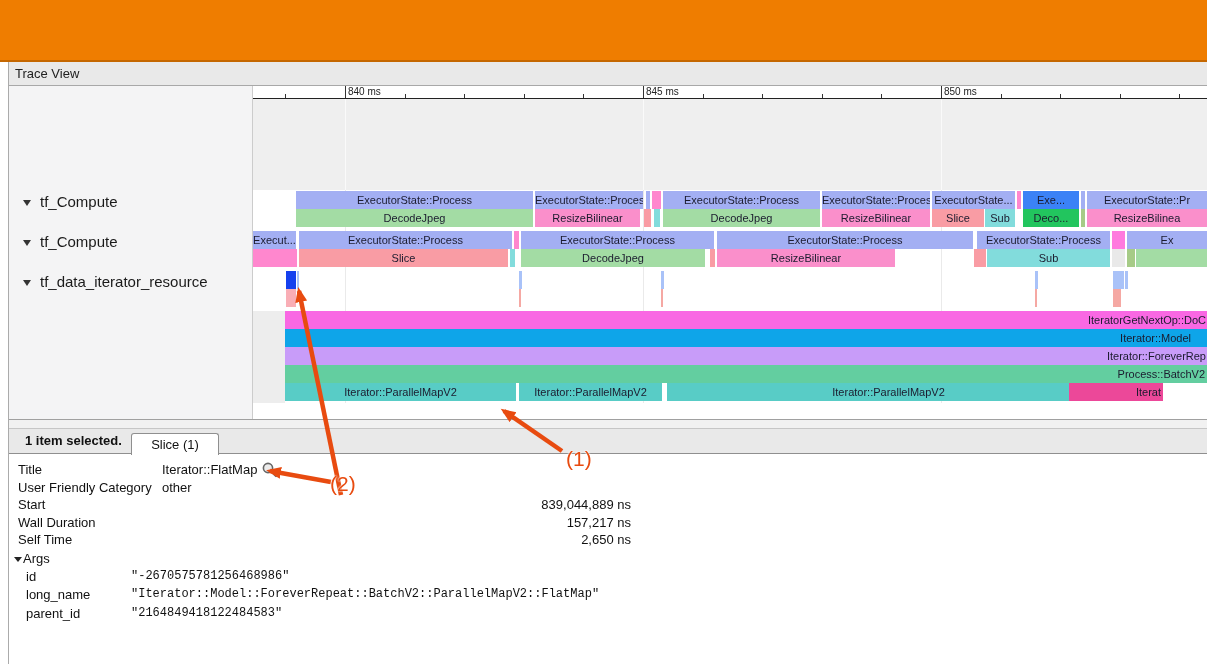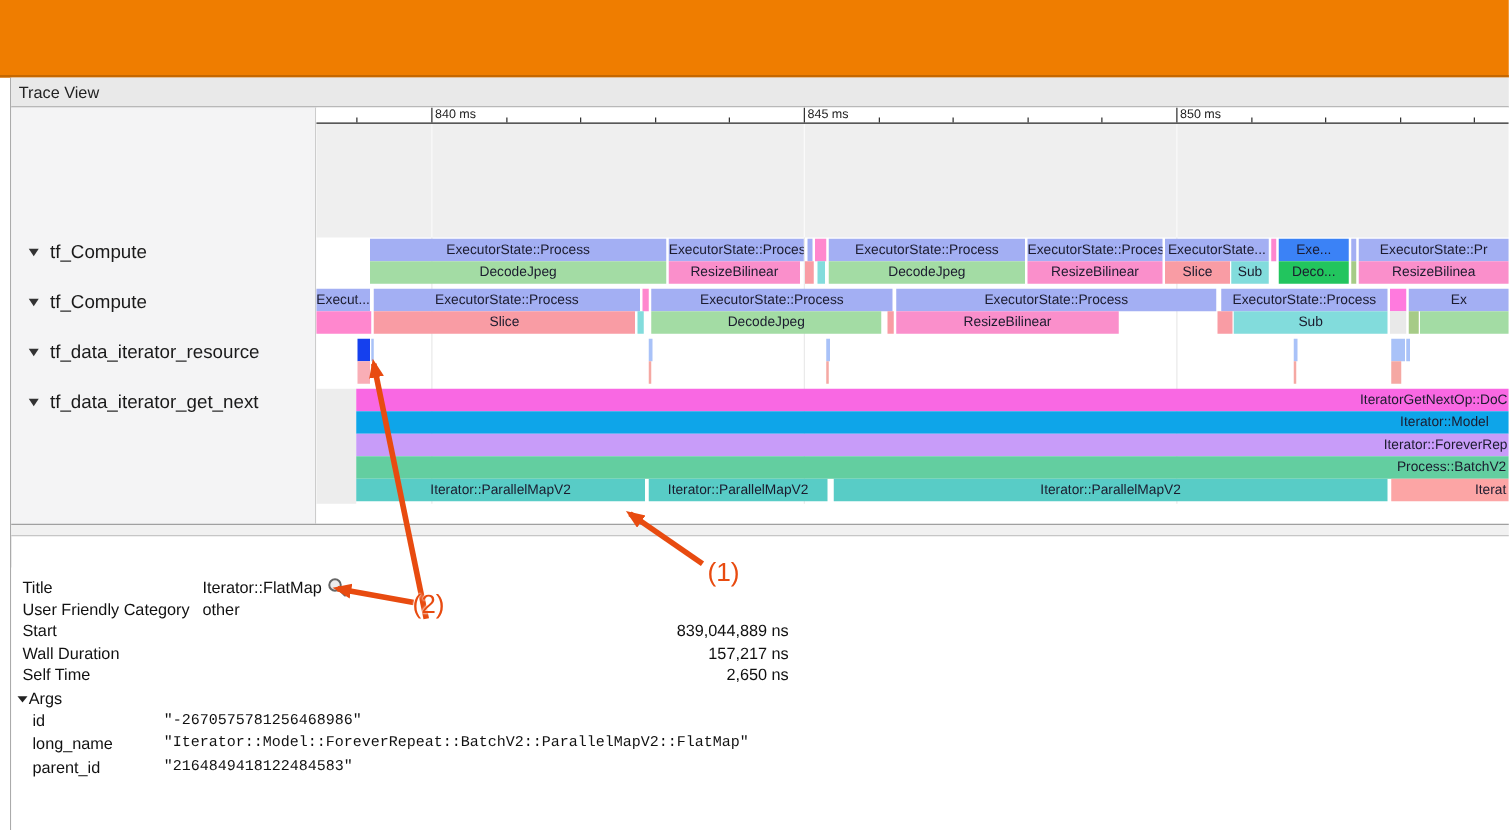--- a/index.html
+++ b/index.html
@@ -74,21 +74,20 @@
   <div id="left-border" class="abs"></div>
 
   <div id="tv-header" class="abs">
     <span>Trace View</span>
   </div>
 
   <div id="sidebar" class="abs">
       <div class="track-label" style="top: 107px;"><span class="tri"></span><span>tf_Compute</span></div>
       <div class="track-label" style="top: 147px;"><span class="tri"></span><span>tf_Compute</span></div>
       <div class="track-label" style="top: 187px;"><span class="tri"></span><span>tf_data_iterator_resource</span></div>
-      <div class="track-label" style="top: 227px;"><span class="tri"></span><span>tf_data_iterator_get_next</span></div>
     </div>
 
   <div id="timeline" class="abs">
     <div id="gray-top"></div>
     <div id="gray-left"></div>
     <div id="gridlines">
         <div class="gridline-a" style="left: 92px;"></div>
         <div class="gridline-b" style="left: 92px;"></div>
         <div class="gridline-a" style="left: 390px;"></div>
         <div class="gridline-b" style="left: 390px;"></div>
@@ -170,26 +169,30 @@
         <div class="bar" style="left: 408px; top: 203px; width: 2px; background: rgb(245, 168, 163);"></div>
         <div class="bar" style="left: 782px; top: 203px; width: 2px; background: rgb(245, 168, 163);"></div>
         <div class="bar" style="left: 860px; top: 203px; width: 8px; background: rgb(245, 168, 163);"></div>
         <div class="bar right" style="left: 32px; top: 225px; width: 922px; background: rgb(249, 104, 227); padding-right: 1px;">IteratorGetNextOp::DoC</div>
         <div class="bar right" style="left: 32px; top: 243px; width: 922px; background: #0ea5e9; padding-right: 16px;">Iterator::Model</div>
         <div class="bar right" style="left: 32px; top: 261px; width: 922px; background: rgb(200, 156, 249); padding-right: 1px;">Iterator::ForeverRep</div>
         <div class="bar right" style="left: 32px; top: 279px; width: 922px; background: rgb(99, 206, 160); padding-right: 2px;">Process::BatchV2</div>
         <div class="bar" style="left: 32px; top: 297px; width: 231px; background: rgb(88, 204, 198);">Iterator::ParallelMapV2</div>
         <div class="bar" style="left: 266px; top: 297px; width: 143px; background: rgb(88, 204, 198);">Iterator::ParallelMapV2</div>
         <div class="bar" style="left: 414px; top: 297px; width: 443px; background: rgb(88, 204, 198);">Iterator::ParallelMapV2</div>
-        <div class="bar right" style="left: 860px; top: 297px; width: 94px; background: #fca5a5; padding-right: 2px;">Iterat</div>
+        <div class="bar right" style="left: 816px; top: 297px; width: 94px; background: #ec4899; padding-right: 2px;">Iterat</div>
       </div>
   </div>
 
   <div id="splitter" class="abs"></div>
 
+  <div id="tabbar" class="abs">
+    <div id="selected-text">1 item selected.</div>
+    <div id="slice-tab">Slice (1)</div>
+  </div>
 
   <div id="details" class="abs">
     <div id="detail-rows">
         <div class="drow" style="top: 7px;">
           <span class="dlabel">Title</span>
           <span class="dvalue">Iterator::FlatMap</span>
           <span class="search-ic"><svg width="17" height="17" viewBox="0 0 17 17">
               <circle cx="7" cy="7" r="4.6" fill="#ececec" stroke="#666" stroke-width="1.6"></circle>
               <line x1="10.6" y1="10.6" x2="15" y2="15" stroke="#666" stroke-width="2.4" stroke-linecap="round"></line>
             </svg></span>

